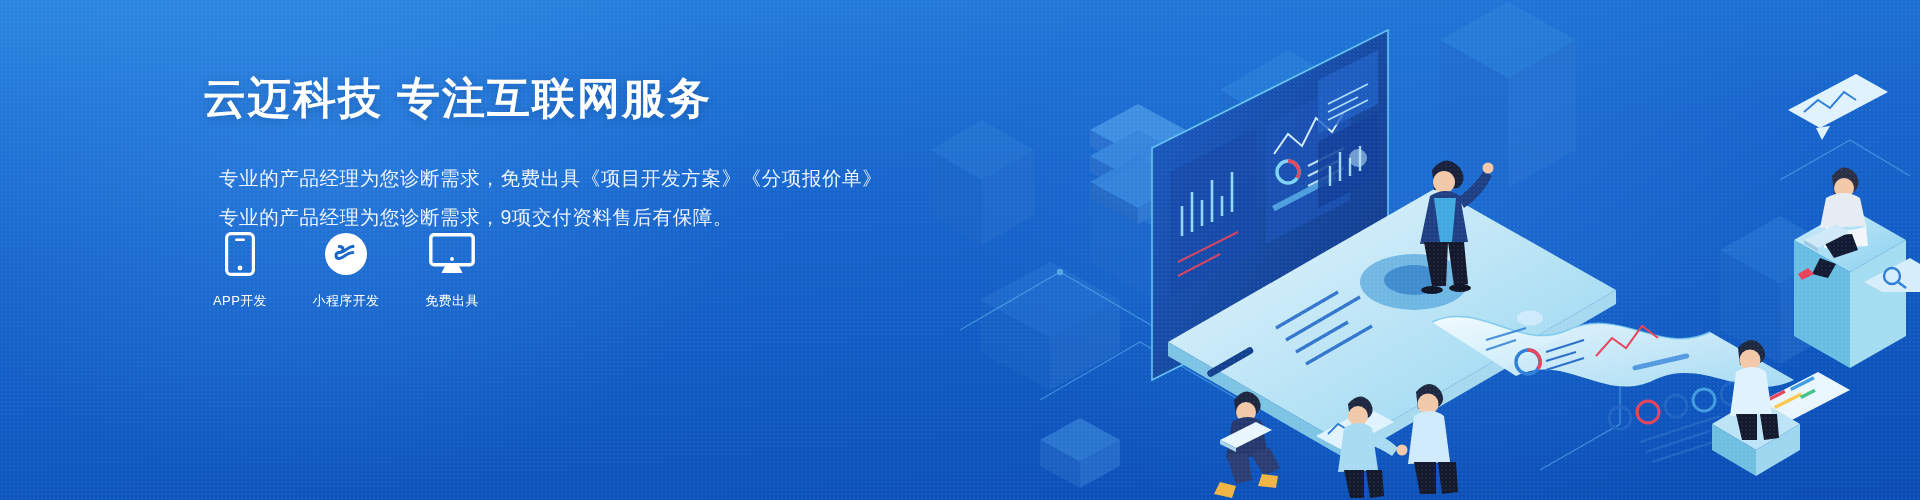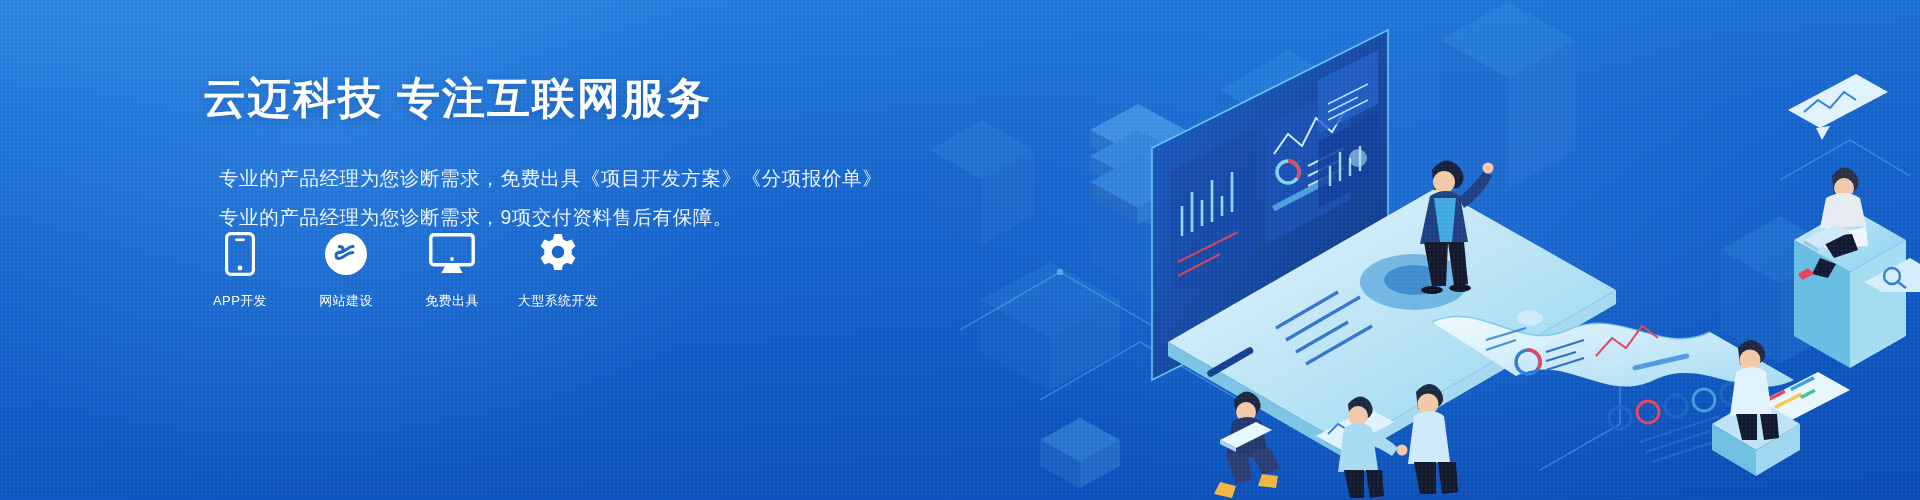--- a/index.html
+++ b/index.html
@@ -387,43 +387,31 @@
 
     <div class="service">
       <span class="ico">
         <svg width="42" height="42" viewBox="0 0 42 42">
           <circle cx="21" cy="21" r="21" fill="#ffffff"></circle>
           <path d="M14.2 13.4 c5 0 5.6 6 0 6 c-4.2 0 -4.2 6 0 6 c5.4 0 6.6 -6 13.6 -6" fill="none" stroke="#1a66c9" stroke-width="3" stroke-linecap="round"></path>
           <path d="M27.8 13.4 c-5.4 0 -6.6 6 -13.6 6" fill="none" stroke="#1a66c9" stroke-width="3" stroke-linecap="round"></path>
           <circle cx="27.8" cy="13.4" r="1.6" fill="#1a66c9"></circle>
         </svg>
       </span>
-      <span class="lbl">网站建设</span>
+      <span class="lbl">小程序开发</span>
     </div>
 
 
     <div class="service">
       <span class="ico">
         <svg width="46" height="42" viewBox="0 0 46 42">
           <rect x="1.8" y="1.8" width="42.4" height="30" rx="3.2" fill="none" stroke="#ffffff" stroke-width="3.4"></rect>
           <circle cx="23" cy="26" r="1.9" fill="#ffffff"></circle>
           <path d="M16 33 L30 33 L33.5 40 L12.5 40 Z" fill="#ffffff"></path>
         </svg>
       </span>
       <span class="lbl">免费出具</span>
     </div>
 
-    <div class="service">
-      <span class="ico">
-        <svg width="42" height="42" viewBox="0 0 42 42">
-          <path d="M17.2 1 h7.6 l1.2 5.2 a14.6 14.6 0 0 1 3.6 2.1 l5 -1.8 l3.8 6.6 l-3.8 3.6
-                   a14.8 14.8 0 0 1 0 4.6 l3.8 3.6 l-3.8 6.6 l-5 -1.8 a14.6 14.6 0 0 1 -3.6 2.1
-                   L24.8 37 h-7.6 l-1.2 -5.2 a14.6 14.6 0 0 1 -3.6 -2.1 l-5 1.8 l-3.8 -6.6 l3.8 -3.6
-                   a14.8 14.8 0 0 1 0 -4.6 L3.6 13.1 l3.8 -6.6 l5 1.8 a14.6 14.6 0 0 1 3.6 -2.1 Z" fill="#ffffff"></path>
-          <circle cx="21" cy="19" r="6.2" fill="#1a66c9"></circle>
-        </svg>
-      </span>
-      <span class="lbl">大型系统开发</span>
-    </div>
 
   </div>
 
 </div>
 
 </body></html>

